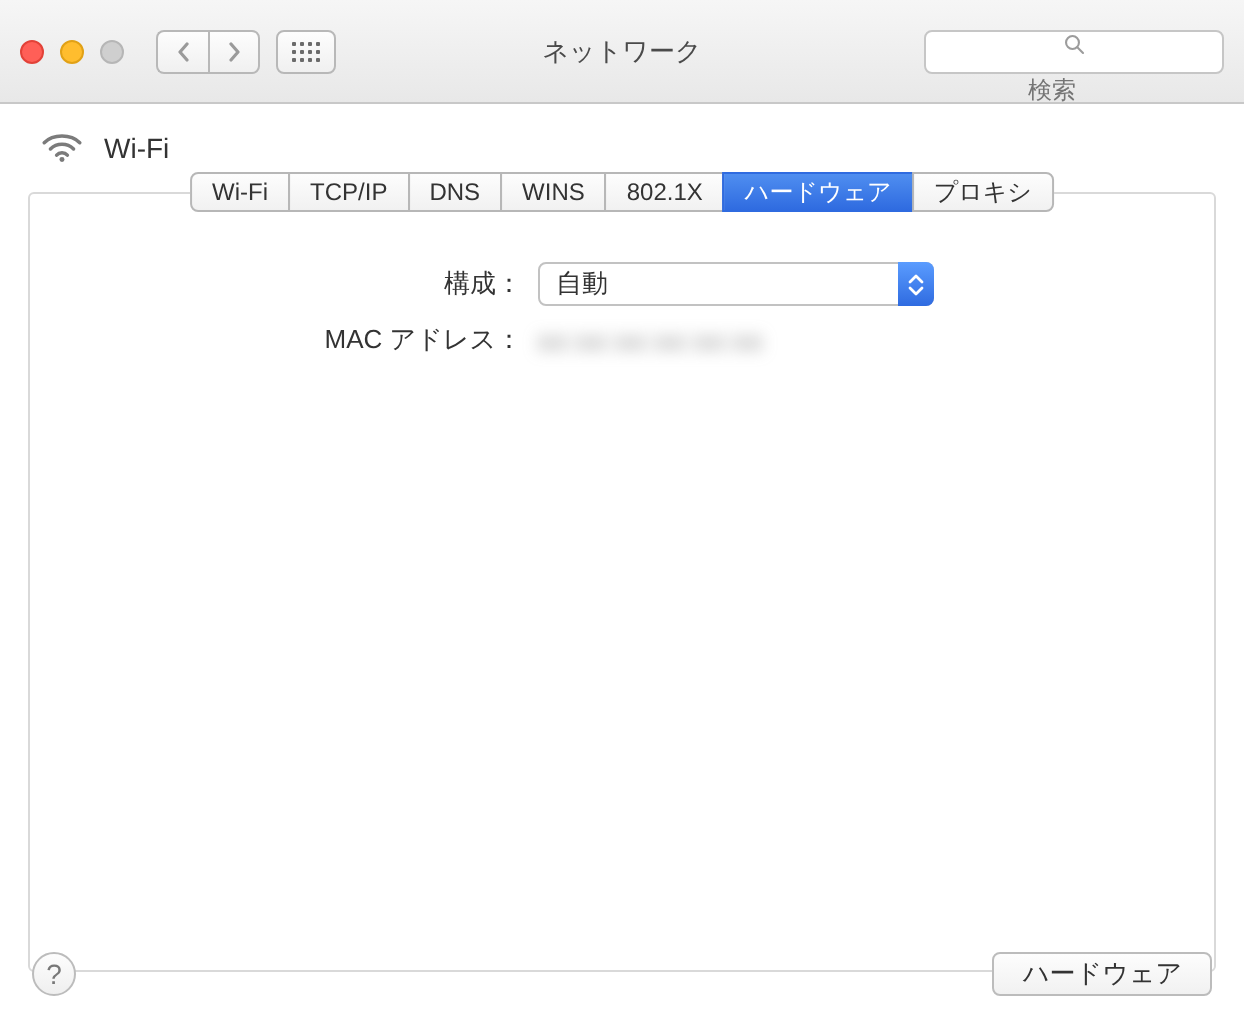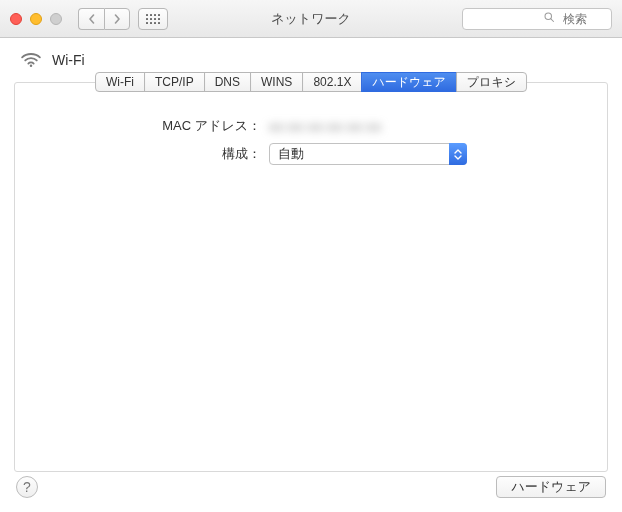--- a/index.html
+++ b/index.html
@@ -8,21 +8,21 @@
     font-family: -apple-system, "Helvetica Neue", Arial, sans-serif;
     font-size: 13px;
     background: #fff;
     width: 622px;
     height: 512px;
     overflow: hidden;
     color: #333;
   }
   
   .titlebar {
-    height: 38px;
+    height: 52px;
     background: linear-gradient(#f6f6f6, #e8e8e8);
     border-bottom: 1px solid #c8c8c8;
     display: flex;
     align-items: center;
     position: relative;
     padding: 0 10px;
   }
   .traffic-lights { display: flex; gap: 8px; margin-right: 12px; }
   .tl { width: 12px; height: 12px; border-radius: 6px; }
   .tl.close { background: #ff5f57; border: 1px solid #e24238; }
@@ -48,22 +48,22 @@
   .grid-dots i { width:2px; height:2px; background:#6b6b6b; display:block; border-radius:0.5px;}
   .title {
     position: absolute; left: 0; right: 0; text-align: center;
     font-size: 13px; color: #4a4a4a; pointer-events: none;
   }
   .searchbox {
     margin-left: auto;
     width: 150px; height: 22px;
     border: 1px solid #c6c6c6; border-radius: 4px;
     background: #fff;
-    display: flex; align-items: center; justify-content: flex-end;
-    gap: 6px; color: #9c9c9c;
+    display: flex; align-items: center; justify-content: flex-start;
+    gap: 6px; color: #9c9c9c; flex-direction: column;
   }
   .searchbox input {
     border: none; outline: none; width: 50px; font-size: 12px;
     background: transparent; color: #9c9c9c;
   }
   
   .wifi-header {
     padding: 14px 20px 8px 20px;
     display: flex; align-items: center; gap: 10px;
     font-size: 14px; color: #333;
@@ -221,40 +221,40 @@
         </div>
       <div class="tab active">
           <span>ハードウェア</span>
         </div>
       <div class="tab">
           <span>プロキシ</span>
         </div>
     </div>
 
     <div class="form">
-      <div class="row">
-        <div class="label">MAC アドレス：</div>
-        <div class="mac-val">xx:xx:xx:xx:xx:xx</div>
-      </div>
       <div class="row">
         <div class="label">構成：</div>
         <div class="select-wrap">
           <div class="select">
               <span>自動</span>
             </div>
           <div class="select-caret blue">
             <svg viewBox="0 0 8 5">
                 <path d="M1 4 L4 1 L7 4" stroke="#fff" stroke-width="1.4" fill="none" stroke-linecap="round" stroke-linejoin="round"></path>
               </svg>
             <svg viewBox="0 0 8 5">
                 <path d="M1 1 L4 4 L7 1" stroke="#fff" stroke-width="1.4" fill="none" stroke-linecap="round" stroke-linejoin="round"></path>
               </svg>
           </div>
         </div>
       </div>
+      <div class="row">
+        <div class="label">MAC アドレス：</div>
+        <div class="mac-val">xx:xx:xx:xx:xx:xx</div>
+      </div>
     </div>
   </div>
 </div>
 
 <div class="footer">
   <div class="help">
     <span>?</span>
   </div>
   <div class="spacer"></div>
   <button class="btn"><span>ハードウェア</span></button>

